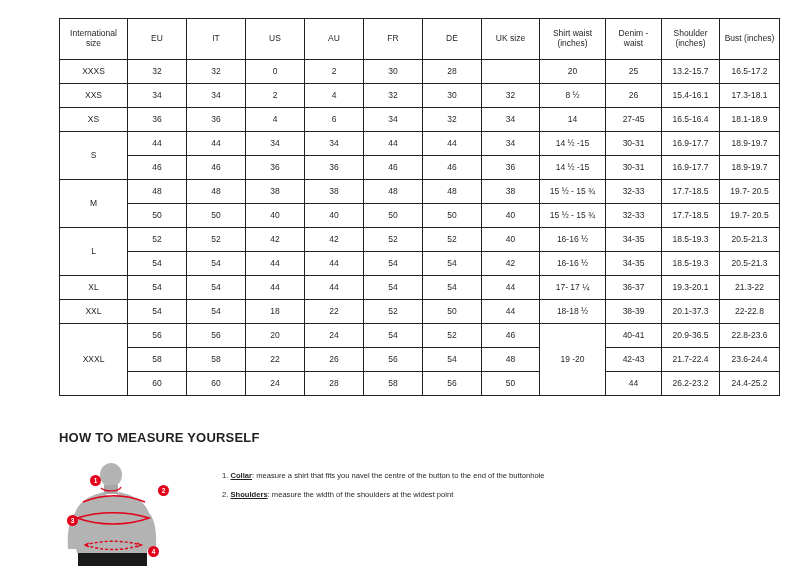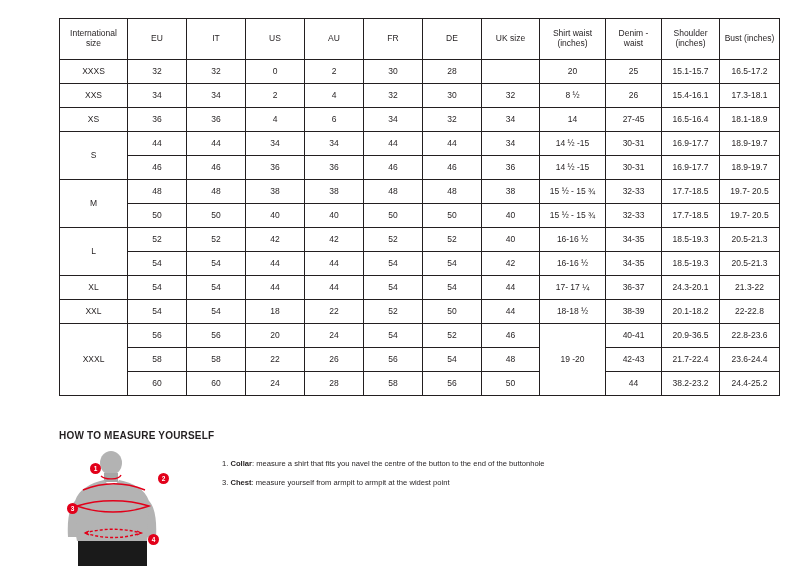--- a/index.html
+++ b/index.html
@@ -53,25 +53,25 @@
   .col-shoulder { width: 58px; }
   .col-bust { width: 60px; }
 
   .measure-wrap {
     position: absolute;
     left: 59px;
     top: 430px;
     width: 680px;
   }
   .measure-title {
-    font-size: 10px;
+    font-size: 13px;
     font-weight: bold;
     letter-spacing: 0.2px;
     color: #231f20;
-    margin-bottom: 8px;
+    margin-bottom: 16px;
   }
   .measure-body {
     display: flex;
     align-items: flex-start;
   }
   .figure {
     position: relative;
     width: 115px;
     height: 130px;
     flex: 0 0 115px;
@@ -79,21 +79,21 @@
   .steps {
     margin-left: 48px;
     padding-top: 10px;
   }
   .step {
     font-size: 7.6px;
     line-height: 1.35;
     margin-bottom: 9px;
     color: #231f20;
   }
-  .step b { font-weight: bold; }
+  .step b { font-weight: bold; text-decoration: underline; }
   .dot {
     position: absolute;
     width: 11px;
     height: 11px;
     border-radius: 50%;
     background: #e2001a;
     color: #ffffff;
     font-size: 6.5px;
     line-height: 11px;
     text-align: center;
@@ -145,21 +145,21 @@
           <td>XXXS</td>
           <td>32</td>
           <td>32</td>
           <td>0</td>
           <td>2</td>
           <td>30</td>
           <td>28</td>
           <td></td>
           <td>20</td>
           <td>25</td>
-          <td>15.1-15.7</td>
+          <td>13.2-15.7</td>
           <td>16.5-17.2</td>
         </tr>
         <tr>
           <td>XXS</td>
           <td>34</td>
           <td>34</td>
           <td>2</td>
           <td>4</td>
           <td>32</td>
           <td>30</td>
@@ -268,35 +268,35 @@
           <td>XL</td>
           <td>54</td>
           <td>54</td>
           <td>44</td>
           <td>44</td>
           <td>54</td>
           <td>54</td>
           <td>44</td>
           <td>17- 17 ¼</td>
           <td>36-37</td>
-          <td>24.3-20.1</td>
+          <td>19.3-20.1</td>
           <td>21.3-22</td>
         </tr>
         <tr>
           <td>XXL</td>
           <td>54</td>
           <td>54</td>
           <td>18</td>
           <td>22</td>
           <td>52</td>
           <td>50</td>
           <td>44</td>
           <td>18-18 ½</td>
           <td>38-39</td>
-          <td>20.1-18.2</td>
+          <td>20.1-37.3</td>
           <td>22-22.8</td>
         </tr>
         <tr>
           <td rowspan="3">XXXL</td>
           <td>56</td>
           <td>56</td>
           <td>20</td>
           <td>24</td>
           <td>54</td>
           <td>52</td>
@@ -320,21 +320,21 @@
         </tr>
         <tr>
           <td>60</td>
           <td>60</td>
           <td>24</td>
           <td>28</td>
           <td>58</td>
           <td>56</td>
           <td>50</td>
           <td>44</td>
-          <td>38.2-23.2</td>
+          <td>26.2-23.2</td>
           <td>24.4-25.2</td>
         </tr>
       </tbody>
   </table>
 
   <div class="measure-wrap">
     <div class="measure-title">HOW TO MEASURE YOURSELF</div>
     <div class="measure-body">
 
       <div class="figure">
@@ -363,19 +363,19 @@
           <path d="M78,86 L82,84 L78,82" stroke="#e2001a" stroke-width="1.2" fill="none"></path>
         </svg>
         <div class="dot dot-1">1</div>
         <div class="dot dot-2">2</div>
         <div class="dot dot-3">3</div>
         <div class="dot dot-4">4</div>
       </div>
 
       <div class="steps" id="steps-list">
           <div class="step"><span>1.</span> <b>Collar</b><span>: measure a shirt that fits you navel the centre of the button to the end of the buttonhole</span></div>
-          <div class="step"><span>3.</span> <b>Chest</b><span>: measure yourself from armpit to armpit at the widest point</span></div>
+          <div class="step"><span>2.</span> <b>Shoulders</b><span>: measure the width of the shoulders at the widest point</span></div>
         </div>
 
     </div>
   </div>
 
 </div>
 
 </body></html>

